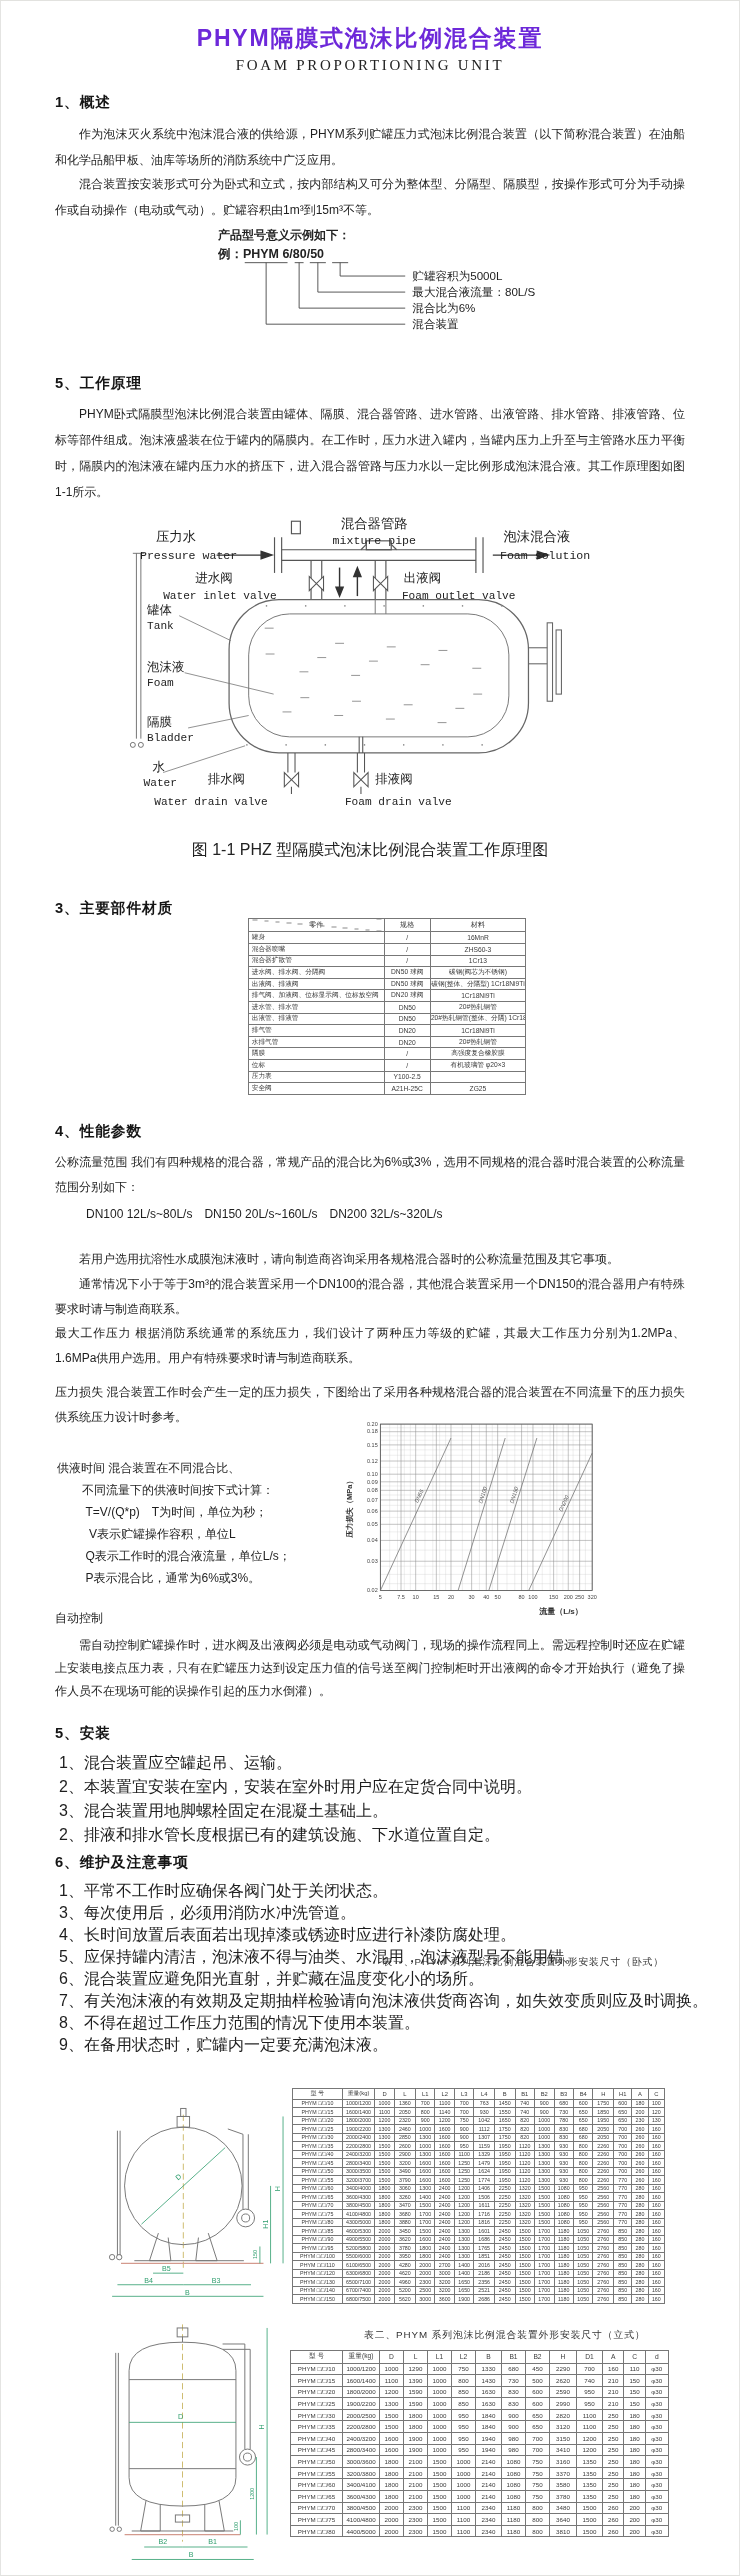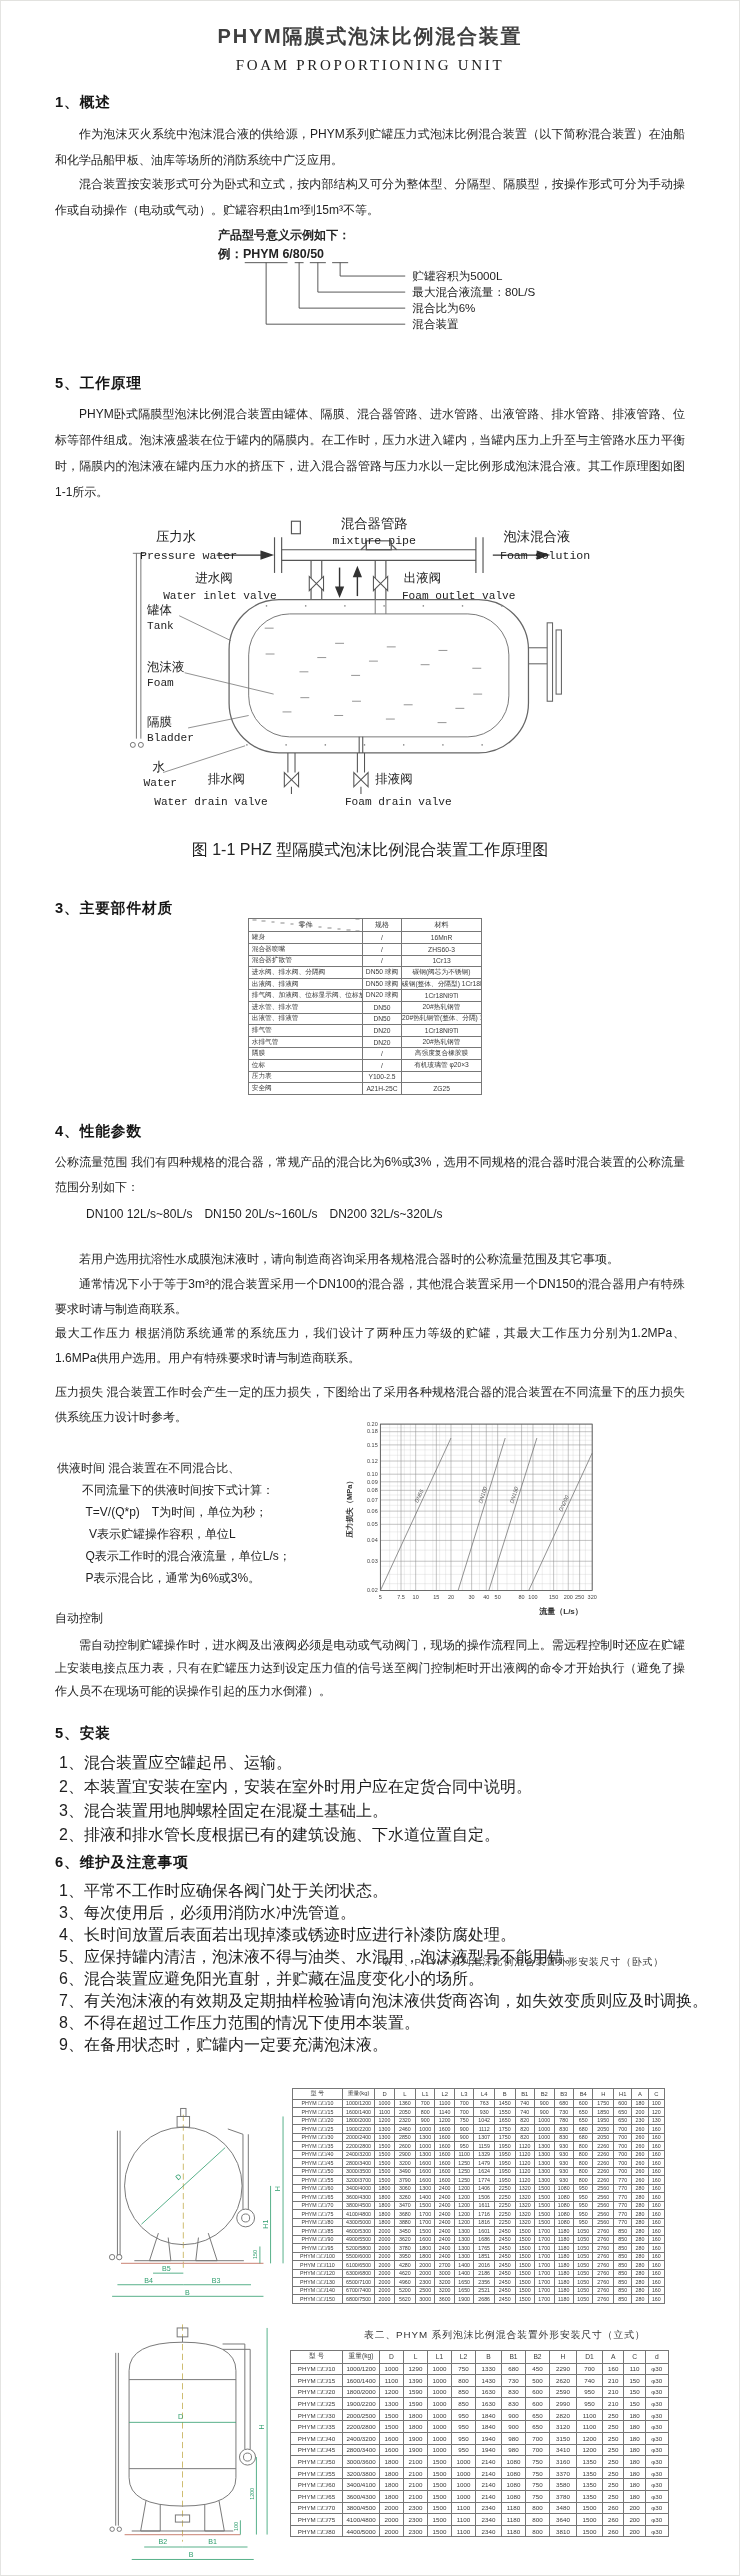--- a/index.html
+++ b/index.html
@@ -2,21 +2,21 @@
 <html style="font-size:14.3px"><head>
 <meta charset="utf-8">
 <style>
   *{box-sizing:border-box;margin:0;padding:0}
   html,body{background:#f4f4f2}
   body{width:740px;height:2576px;position:relative;background:#fff;
        font-family:"Liberation Sans","DejaVu Sans",sans-serif;color:#1c1c1c;overflow:hidden;
        box-shadow:0 0 0 0.9px #e2e2df inset}
   .abs{position:absolute}
   .center{left:0;width:740px;text-align:center}
-  .doc-title{font-size:20px;font-weight:bold;letter-spacing:1.8px;color:#404040}
+  .doc-title{font-size:23px;font-weight:bold;letter-spacing:1.8px;color:#6d28d9}
   .doc-subtitle{font-family:"Liberation Serif","DejaVu Serif",serif;font-size:15px;letter-spacing:2.7px;color:#222}
   .heading{font-weight:bold;font-size:14.7px;letter-spacing:0.9px;color:#151515}
   .para{font-size:12px;line-height:26px;width:630px;text-align:justify;color:#1e1e1e}
   .indent{text-indent:2em}
   .line{font-size:12px;color:#1e1e1e;white-space:nowrap}
   .list .item{font-size:16px;color:#1e1e1e;white-space:nowrap}
   .caption{font-size:16px;font-weight:400;color:#222}
   .tbl-title{font-size:9.8px;color:#333;letter-spacing:0.9px}
   table.dtable{border-collapse:collapse;table-layout:fixed;width:100%;background:#fff}
   table.dtable th,table.dtable td{border:0.4px solid #777;text-align:center;color:#3a3a3a;
@@ -211,21 +211,21 @@
   <text x="106" y="288" font-size="14" fill="#222">水</text>
   <text x="96" y="305" font-size="12.5" class="en" fill="#222">Water</text>
   <text x="168" y="302" font-size="14" fill="#222">排水阀</text>
   <text x="108" y="326" font-size="12.5" class="en" fill="#222">Water drain valve</text>
   <text x="356" y="302" font-size="14" fill="#222">排液阀</text>
   <text x="322" y="326" font-size="12.5" class="en" fill="#222">Foam drain valve</text>
 </svg>
 <div class="abs center caption" style="top:840px">图 1-1 PHZ 型隔膜式泡沫比例混合装置工作原理图</div>
 
 <div class="abs heading" style="left:55px;top:899px">3、主要部件材质</div>
-<div class="abs" style="left:248px;top:918px;width:232px">
+<div class="abs" style="left:248px;top:918px;width:278px">
     <table class="dtable mat-tbl">
       <colgroup>
         <col style="width: 114px;">
         <col style="width: 39px;">
         <col style="width: 80px;">
       </colgroup>
       <thead>
         <tr>
           <th class="diag-th">零件</th>
           <th>规格</th>

